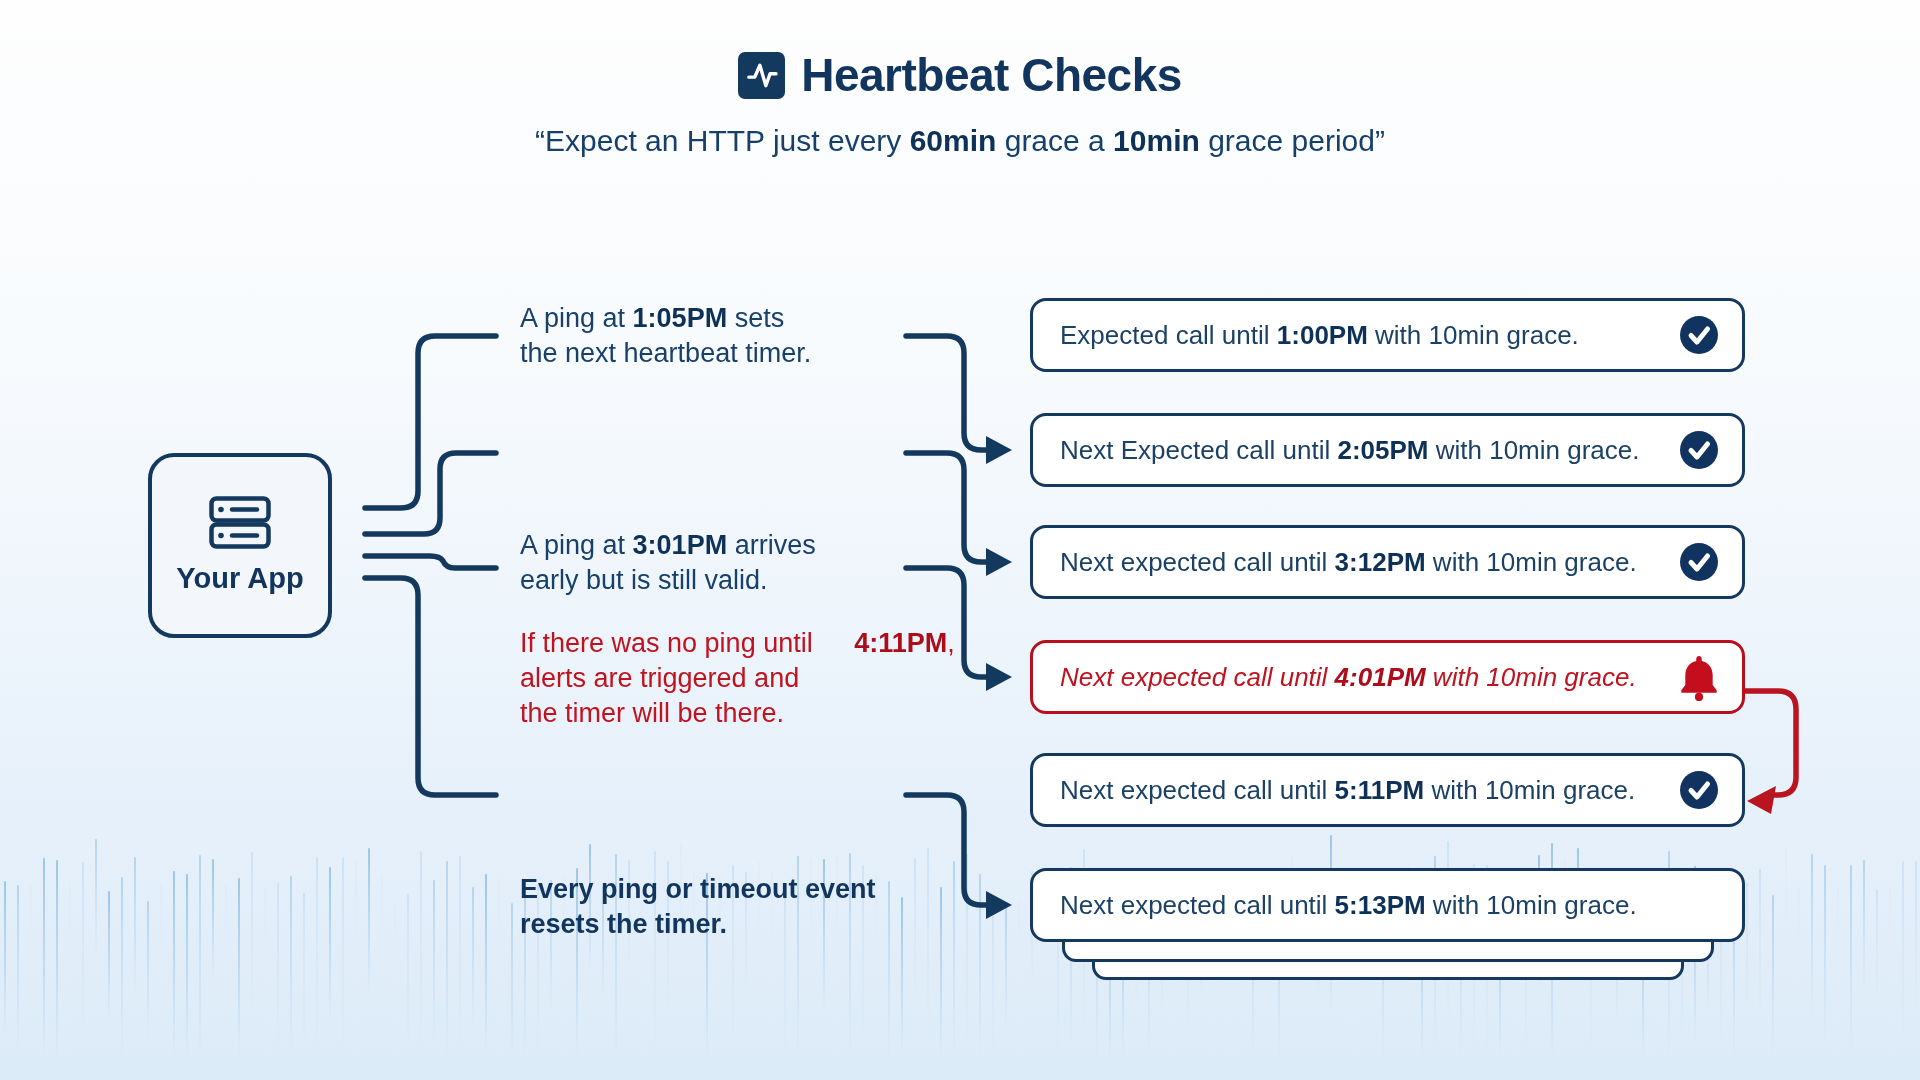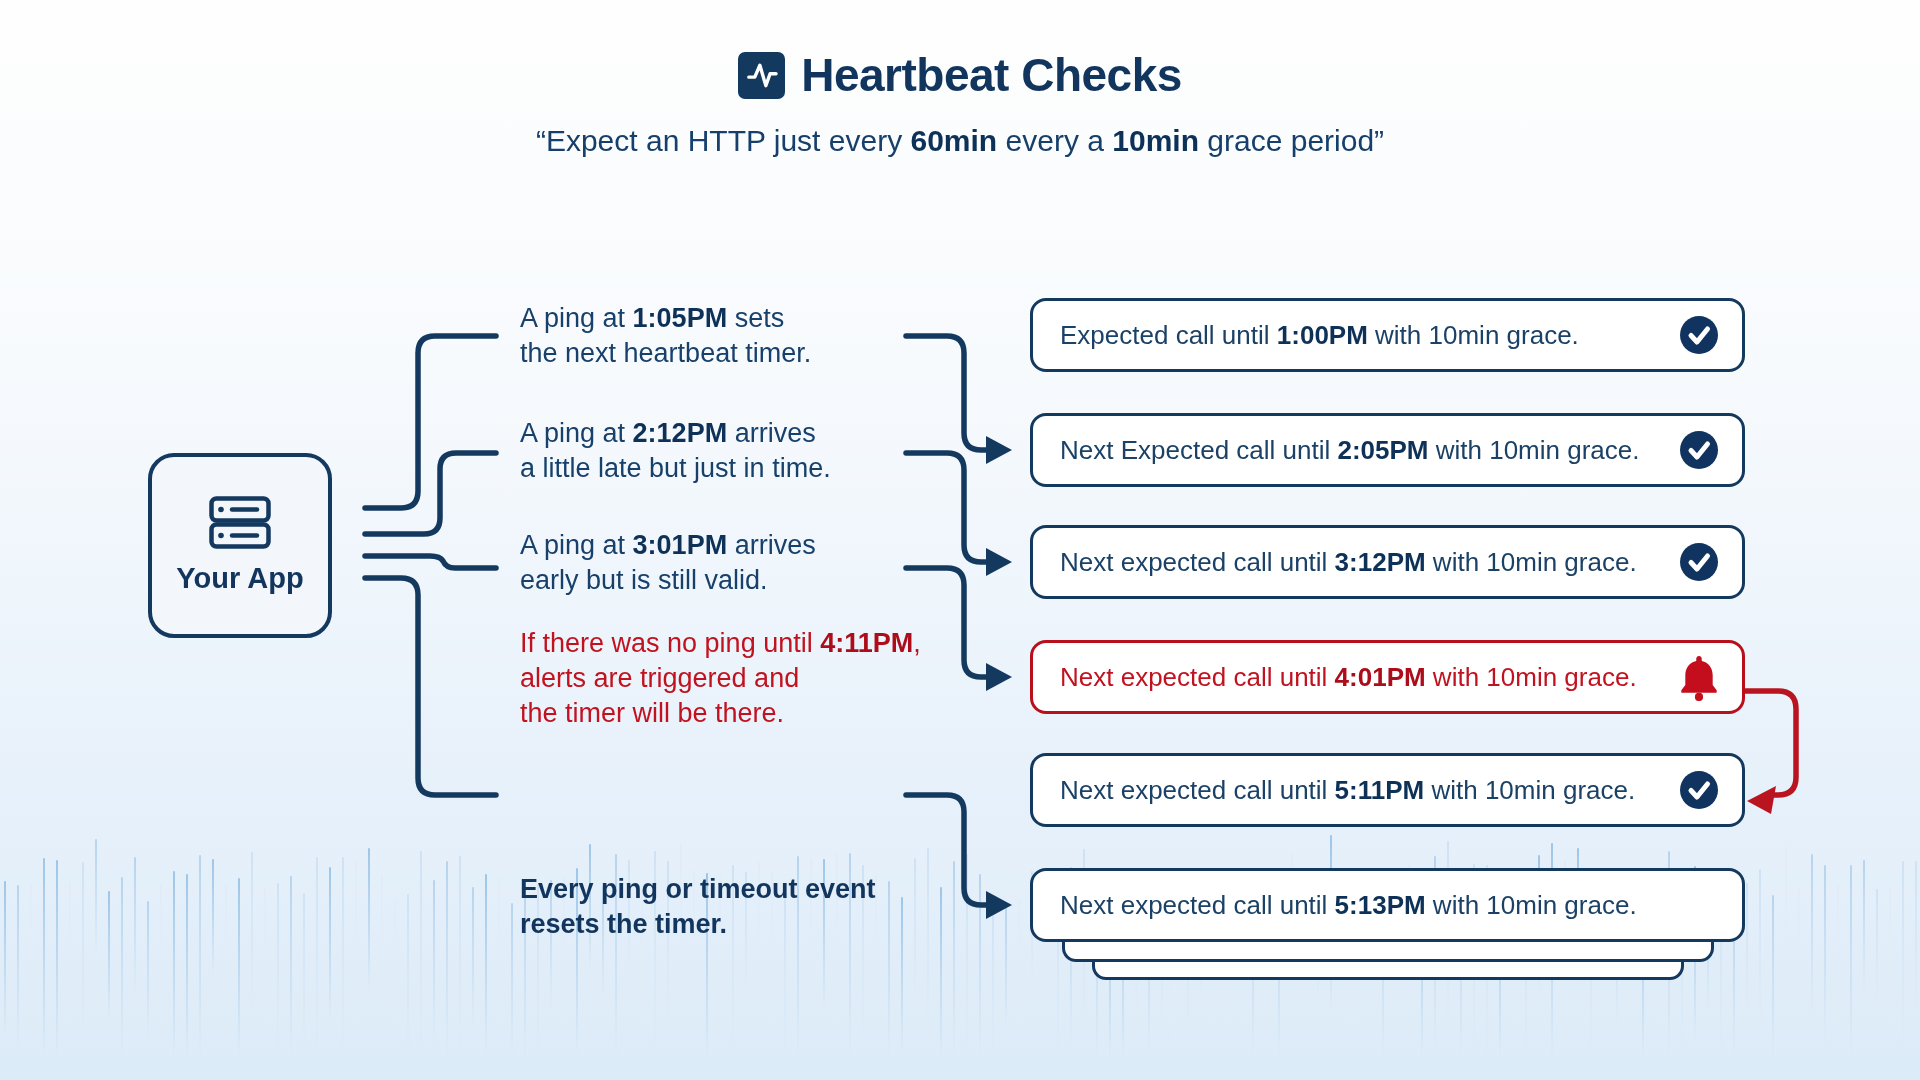--- a/index.html
+++ b/index.html
@@ -19,31 +19,31 @@
   .subtitle b{color:#0e3158;}
   .app-box{
     position:absolute;left:148px;top:453px;width:184px;height:185px;box-sizing:border-box;
     border:4px solid var(--navy);border-radius:26px;background:var(--appbg);z-index:3;
     display:flex;flex-direction:column;align-items:center;justify-content:center;gap:12px;
   }
   .app-label{font-size:29px;font-weight:700;color:#12355e;}
   .note{position:absolute;left:520px;font-size:27px;line-height:35px;color:#17406b;z-index:3;white-space:nowrap;}
   .note b{color:#0e3158;}
   .note.alert{color:var(--red);}
-  .note.alert b{color:#ad0d1a;}
+  .note.alert b{color:#ad0d1a;margin-left:34px;}
   .note.strong{font-weight:700;color:#12355e;}
   .card{
     position:absolute;left:1030px;width:715px;height:74px;box-sizing:border-box;
     background:var(--cardbg);border:3.5px solid var(--navy);border-radius:16px;z-index:3;
     display:flex;align-items:center;padding:0 24px 0 27px;
   }
   .card-text{flex:1;font-size:26px;color:#1b4166;white-space:nowrap;}
   .card-text b{color:#0e3158;}
   .card.alert{border-color:#b80f1c;}
-  .card.alert .card-text{color:var(--red);}
+  .card.alert .card-text{color:var(--red);font-style:italic;}
   .card.alert .card-text b{color:#ad0d1a;}
   .badge{width:38px;height:38px;flex:0 0 auto;display:flex;align-items:center;justify-content:center;}
   .sheet{position:absolute;box-sizing:border-box;background:var(--cardbg);border:3.5px solid var(--navy);border-radius:14px;}
   .sheet-1{left:1062px;top:872px;width:652px;height:90px;z-index:2;}
   .sheet-2{left:1092px;top:872px;width:592px;height:108px;z-index:1;}
 </style>
 </head>
 <body>
 
 <div class="canvas" style="--navy: #14395f; --red: #c1121f; --cardbg: #ffffff; --appbg: #f3f6fa;">
@@ -222,43 +222,39 @@
 
   <div class="header">
     <div class="title-row">
       <span class="title-icon">
         <svg width="40" height="40" viewBox="0 0 47 47">
           <polyline points="8,26 15,26 21,12 28,36 33,22 40,22" fill="none" stroke="#ffffff" stroke-width="4" stroke-linecap="round" stroke-linejoin="round"></polyline>
         </svg>
       </span>
       <span class="title-text">Heartbeat Checks</span>
     </div>
-    <div class="subtitle"><span>“Expect an HTTP just every </span><b>60min</b><span> every a </span><b>10min</b><span> grace period”</span></div>
+    <div class="subtitle"><span>“Expect an HTTP just every </span><b>60min</b><span> grace a </span><b>10min</b><span> grace period”</span></div>
   </div>
 
   <div class="app-box">
     <svg width="62" height="54" viewBox="0 0 62 54">
       <rect x="2.5" y="2.5" width="57" height="22" rx="5" fill="none" stroke="#14395f" stroke-width="4.5"></rect>
       <rect x="2.5" y="28.5" width="57" height="22" rx="5" fill="none" stroke="#14395f" stroke-width="4.5"></rect>
       <circle cx="12" cy="13.5" r="2.8" fill="#14395f"></circle>
       <line x1="23" y1="13.5" x2="48" y2="13.5" stroke="#14395f" stroke-width="4.5" stroke-linecap="round"></line>
       <circle cx="12" cy="39.5" r="2.8" fill="#14395f"></circle>
       <line x1="23" y1="39.5" x2="48" y2="39.5" stroke="#14395f" stroke-width="4.5" stroke-linecap="round"></line>
     </svg>
     <span class="app-label">Your App</span>
   </div>
 
   <div class="note" style="top:301px">
     <span>A ping at </span><b>1:05PM</b><span> sets</span><br>
     <span>the next heartbeat timer.</span>
   </div>
-  <div class="note" style="top:416px">
-    <span>A ping at </span><b>2:12PM</b><span> arrives</span><br>
-    <span>a little late but just in time.</span>
-  </div>
   <div class="note" style="top:528px">
     <span>A ping at </span><b>3:01PM</b><span> arrives</span><br>
     <span>early but is still valid.</span>
   </div>
   <div class="note alert" style="top:626px">
     <span>If there was no ping until </span><b>4:11PM</b><span>,</span><br>
     <span>alerts are triggered and</span><br>
     <span>the timer will be there.</span>
   </div>
   <div class="note strong" style="top:872px">

